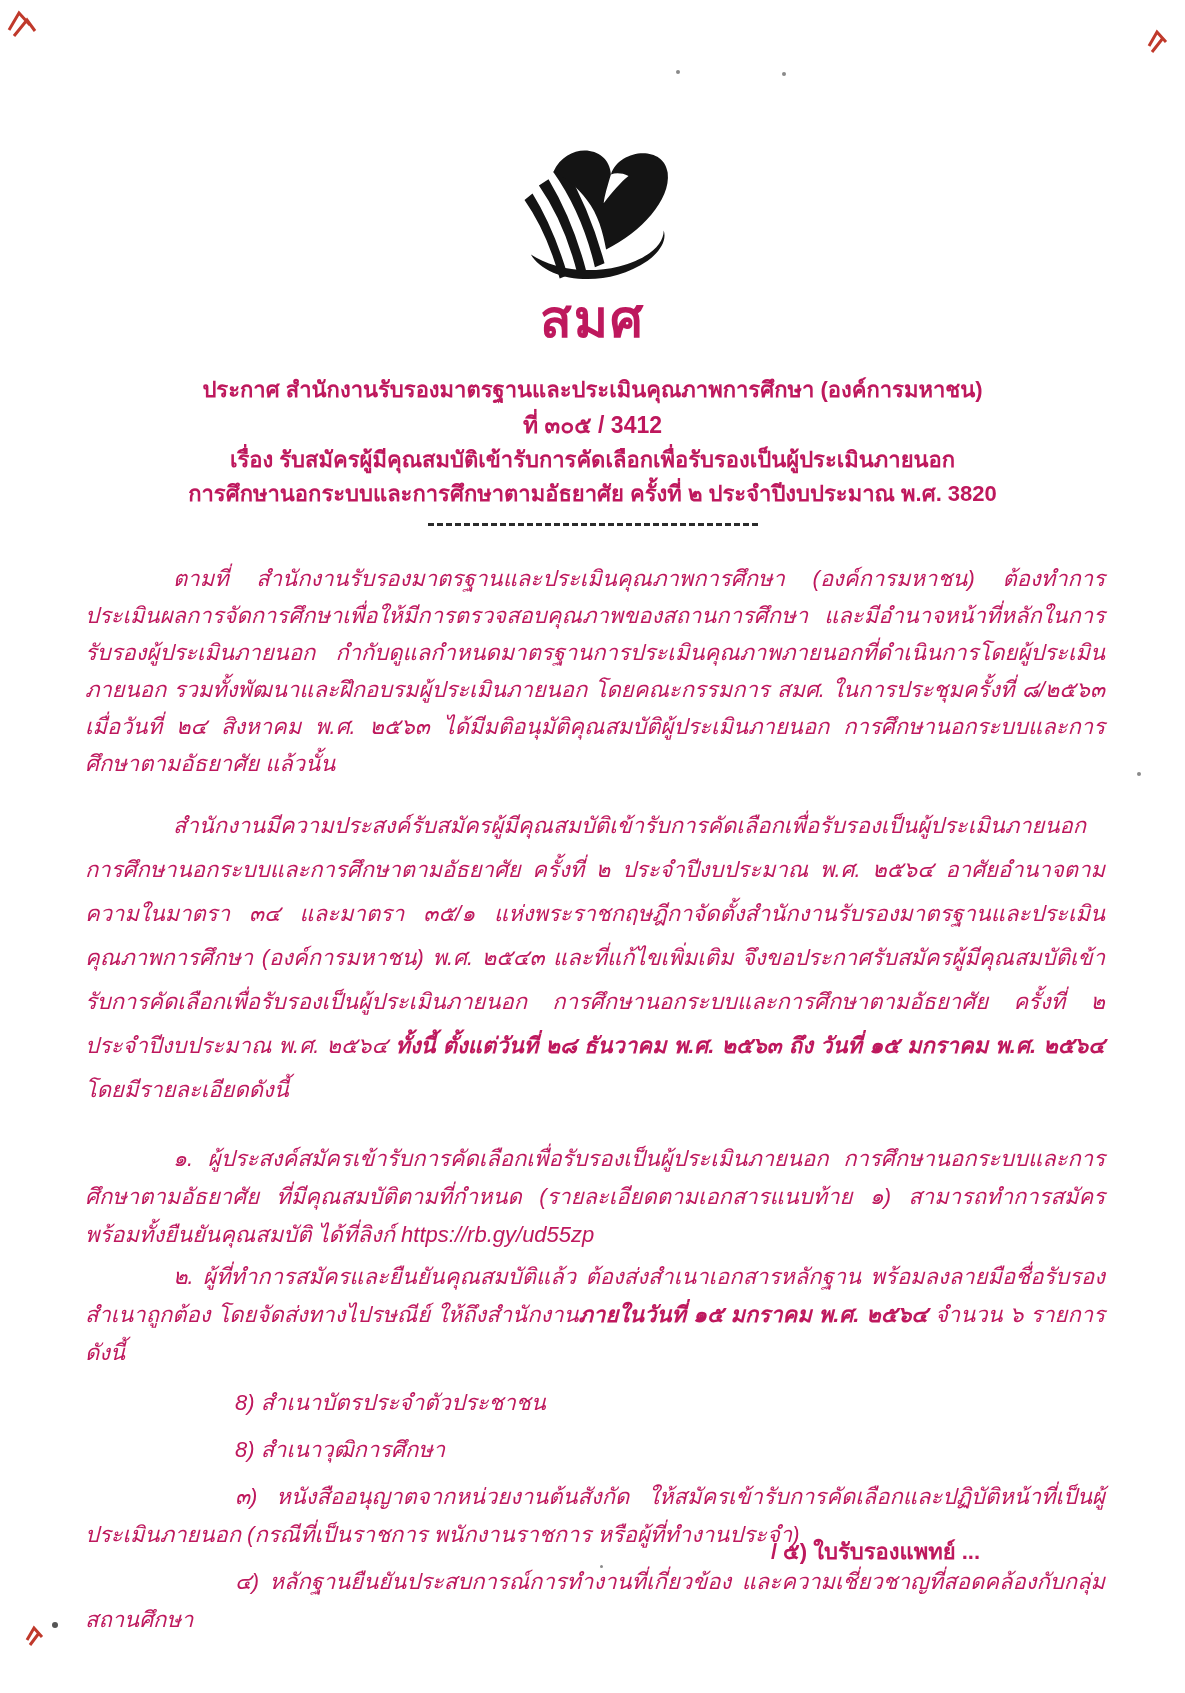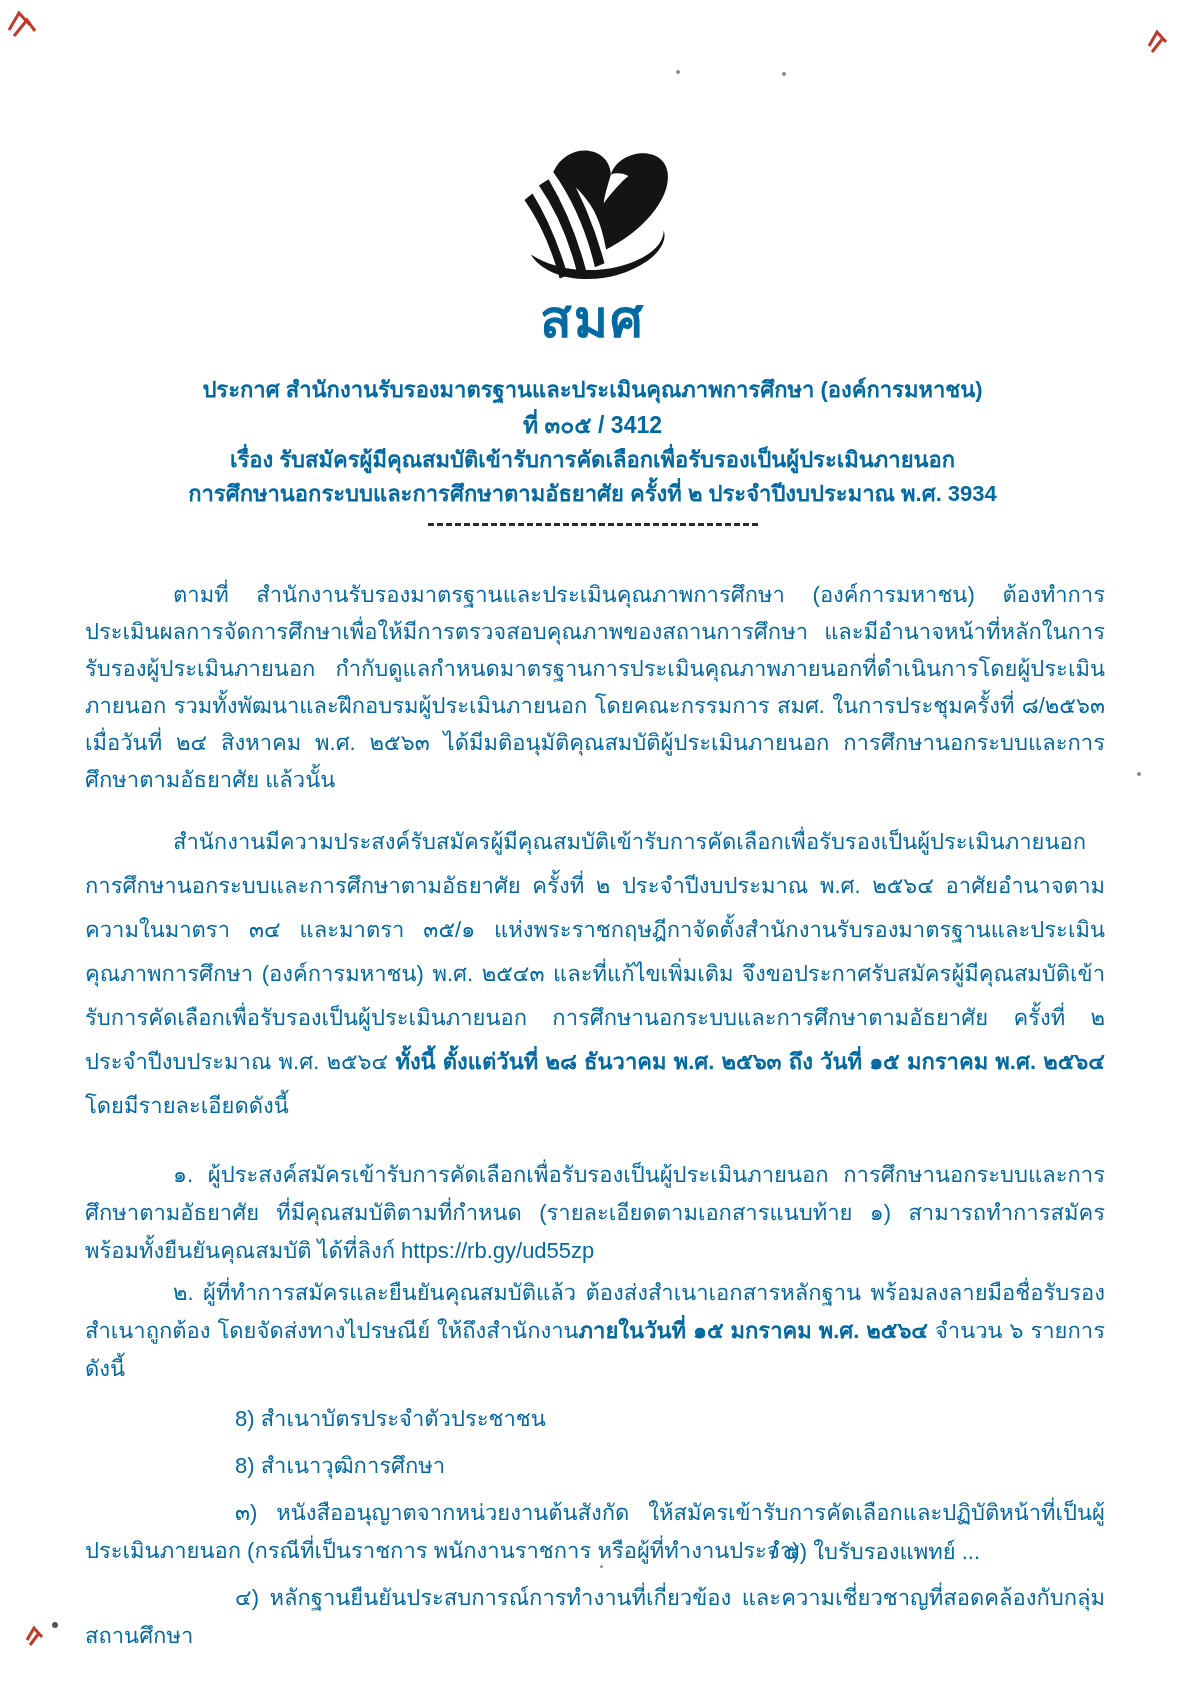--- a/index.html
+++ b/index.html
@@ -2,21 +2,21 @@
 <html><head>
 <meta charset="utf-8">
 <style>
   html,body{margin:0;padding:0;background:#e8e8e8;}
   .page{
     position:relative;
     width:1185px;height:1693px;
     margin:0 auto;
     background:#ffffff;
     font-family:"Liberation Sans","DejaVu Sans",sans-serif;
-    color:#0369a1;
+    color:#be185d;
     overflow:hidden;
   }
   
   .logo-wrap{margin:136px auto 0;width:230px;text-align:center;}
   .brand{
     text-align:center;
     font-size:52px;
     font-weight:bold;
     line-height:1.05;
     margin-top:0px;
@@ -26,37 +26,38 @@
   .doc-header .hline{font-size:22px;line-height:34px;}
   .doc-header .hnum{font-size:23px;line-height:36px;}
   .sep{
     width:330px;
     margin:12px auto 0;
     border-top:3px dashed #2b2b2b;
     height:0;
   }
   
   .body-text{
-    margin:50px 80px 0 85px;
+    margin:34px 80px 0 85px;
     font-size:22px;
     text-align:justify;
+    font-style:italic;
   }
   .body-text p{margin:0;}
   .p1{line-height:37px;text-indent:88px;}
   .p2{margin-top:22px !important;line-height:44px;text-indent:88px;}
   .item{margin-top:28px !important;line-height:38px;text-indent:88px;}
   .item2{margin-top:4px !important;line-height:38px;text-indent:88px;}
   .sub{margin-top:9px !important;line-height:38px;text-indent:150px;}
   .bold{font-weight:bold;}
   .footer-line{
     position:absolute;
     top:1534px;
     right:205px;
     font-size:22px;
-    font-weight:400;
+    font-weight:700;
   }
   
   .mark{position:absolute;}
   .speck{position:absolute;background:#8a8a8a;border-radius:50%;}
 </style>
 </head>
 <body>
 
 <div class="page">
 
@@ -97,21 +98,21 @@
       </g>
     </svg>
   </div>
 
   <div class="brand">สมศ</div>
 
   <div class="doc-header">
     <div class="hline">ประกาศ สำนักงานรับรองมาตรฐานและประเมินคุณภาพการศึกษา (องค์การมหาชน)</div>
     <div class="hnum">ที่ ๓๐๕ / 3412</div>
     <div class="hline">เรื่อง รับสมัครผู้มีคุณสมบัติเข้ารับการคัดเลือกเพื่อรับรองเป็นผู้ประเมินภายนอก</div>
-    <div class="hline">การศึกษานอกระบบและการศึกษาตามอัธยาศัย ครั้งที่ ๒ ประจำปีงบประมาณ พ.ศ. 3934</div>
+    <div class="hline">การศึกษานอกระบบและการศึกษาตามอัธยาศัย ครั้งที่ ๒ ประจำปีงบประมาณ พ.ศ. 3820</div>
   </div>
 
   <div class="sep"></div>
 
   <div class="body-text">
 
     <p class="p1"><span>ตามที่ สำนักงานรับรองมาตรฐานและประเมินคุณภาพการศึกษา (องค์การมหาชน) ต้องทำการประเมินผลการจัดการศึกษาเพื่อให้มีการตรวจสอบคุณภาพของสถานการศึกษา และมีอำนาจหน้าที่หลักในการรับรองผู้ประเมินภายนอก กำกับดูแลกำหนดมาตรฐานการประเมินคุณภาพภายนอกที่ดำเนินการโดยผู้ประเมินภายนอก รวมทั้งพัฒนาและฝึกอบรมผู้ประเมินภายนอก โดยคณะกรรมการ สมศ. ในการประชุมครั้งที่ ๘/๒๕๖๓ เมื่อวันที่ ๒๔ สิงหาคม พ.ศ. ๒๕๖๓ ได้มีมติอนุมัติคุณสมบัติผู้ประเมินภายนอก การศึกษานอกระบบและการศึกษาตามอัธยาศัย แล้วนั้น</span></p>
 
     <p class="p2"><span>สำนักงานมีความประสงค์รับสมัครผู้มีคุณสมบัติเข้ารับการคัดเลือกเพื่อรับรองเป็นผู้ประเมินภายนอก การศึกษานอกระบบและการศึกษาตามอัธยาศัย ครั้งที่ ๒ ประจำปีงบประมาณ พ.ศ. ๒๕๖๔ อาศัยอำนาจตามความในมาตรา ๓๔ และมาตรา ๓๕/๑ แห่งพระราชกฤษฎีกาจัดตั้งสำนักงานรับรองมาตรฐานและประเมินคุณภาพการศึกษา (องค์การมหาชน) พ.ศ. ๒๕๔๓ และที่แก้ไขเพิ่มเติม จึงขอประกาศรับสมัครผู้มีคุณสมบัติเข้ารับการคัดเลือกเพื่อรับรองเป็นผู้ประเมินภายนอก การศึกษานอกระบบและการศึกษาตามอัธยาศัย ครั้งที่ ๒ ประจำปีงบประมาณ พ.ศ. ๒๕๖๔ </span><span class="bold">ทั้งนี้ ตั้งแต่วันที่ ๒๘ ธันวาคม พ.ศ. ๒๕๖๓ ถึง วันที่ ๑๕ มกราคม พ.ศ. ๒๕๖๔</span><span> โดยมีรายละเอียดดังนี้</span></p>
 

